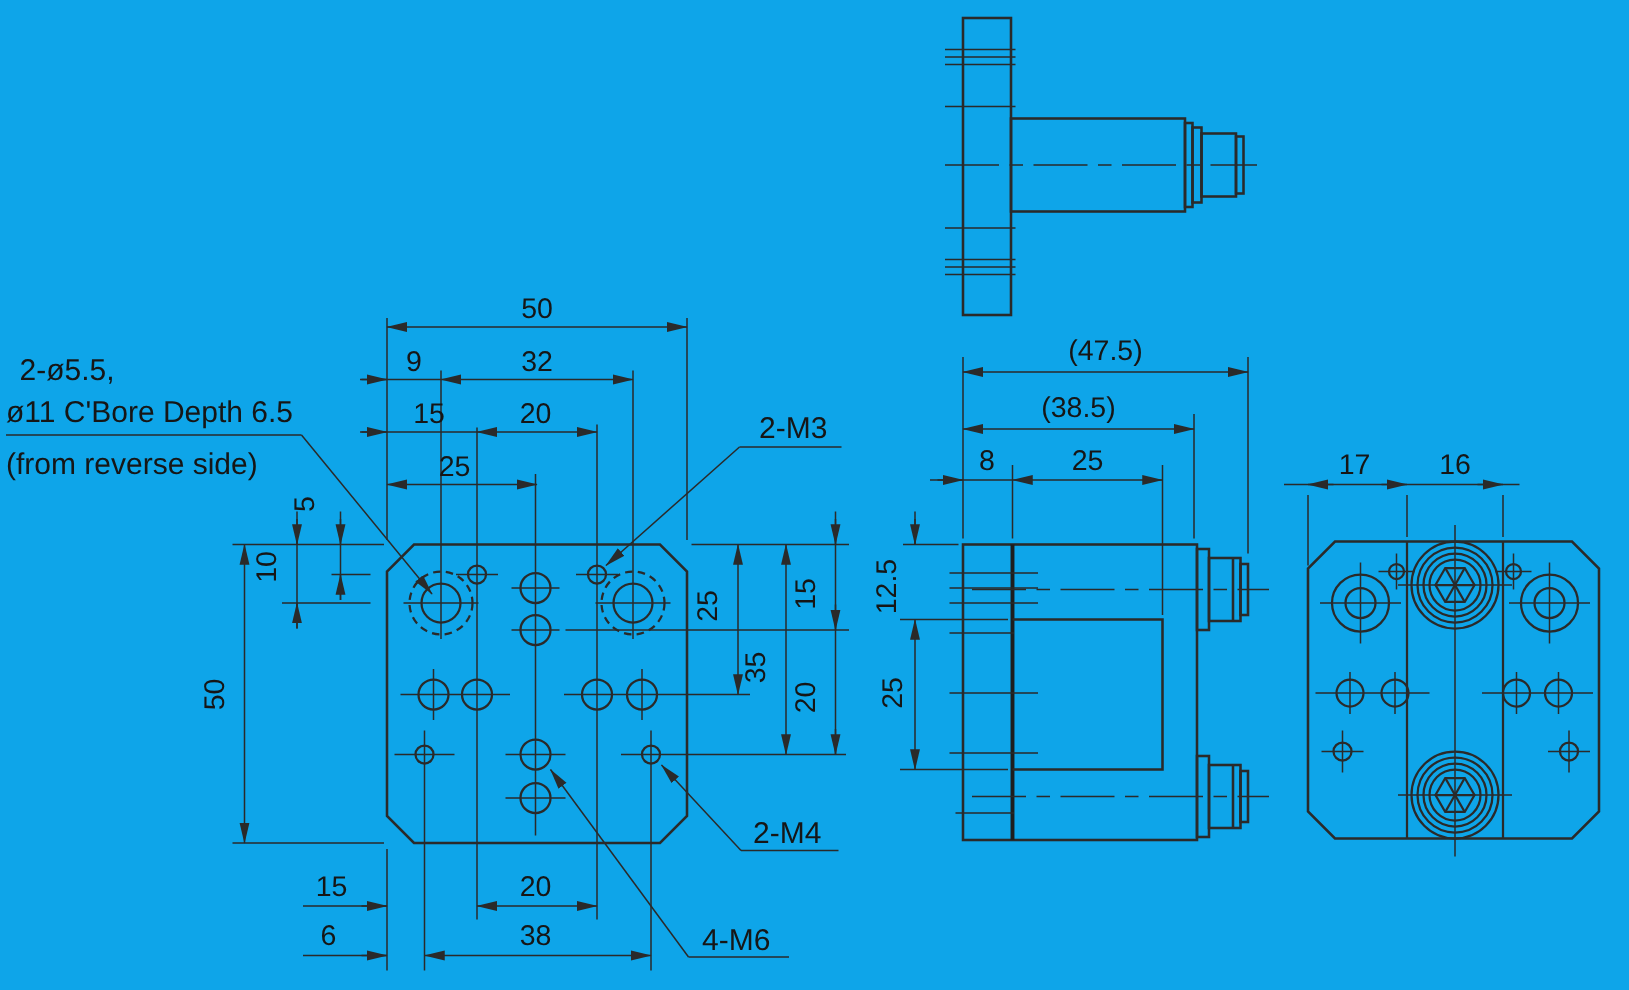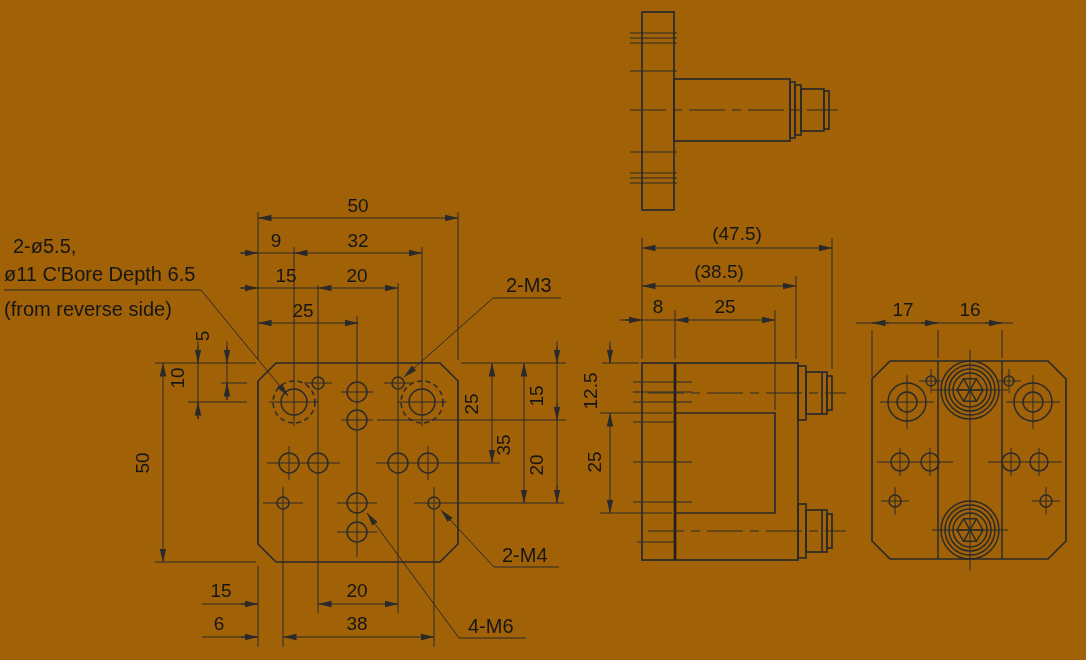--- a/index.html
+++ b/index.html
@@ -1,16 +1,16 @@
 <!DOCTYPE html>
 <html><head>
 <meta charset="utf-8">
 <style>
   html,body{margin:0;padding:0;background:#ffffff;}
-  .canvas{position:relative;width:1086px;height:660px;background:#a16207;overflow:hidden;
+  .canvas{position:relative;width:1086px;height:660px;background:#0ea5e9;overflow:hidden;
           font-family:"Liberation Sans", sans-serif;}
   svg{display:block;}
   .obj{stroke:#2a2a2a;stroke-width:1.7;fill:none;stroke-linejoin:miter;}
   .obj2{stroke:#2a2a2a;stroke-width:1.5;fill:none;}
   .thick{stroke:#1e1e1e;stroke-width:2.6;fill:none;}
   .thin{stroke:#2a2a2a;stroke-width:1;fill:none;}
   .dim{stroke:#2a2a2a;stroke-width:1;fill:none;}
   .dash{stroke-dasharray:5 3.5;}
   .cl{stroke-dasharray:36 7 9 7;}
   text{fill:#161616;font-family:"Liberation Sans", sans-serif;font-size:19px;}

